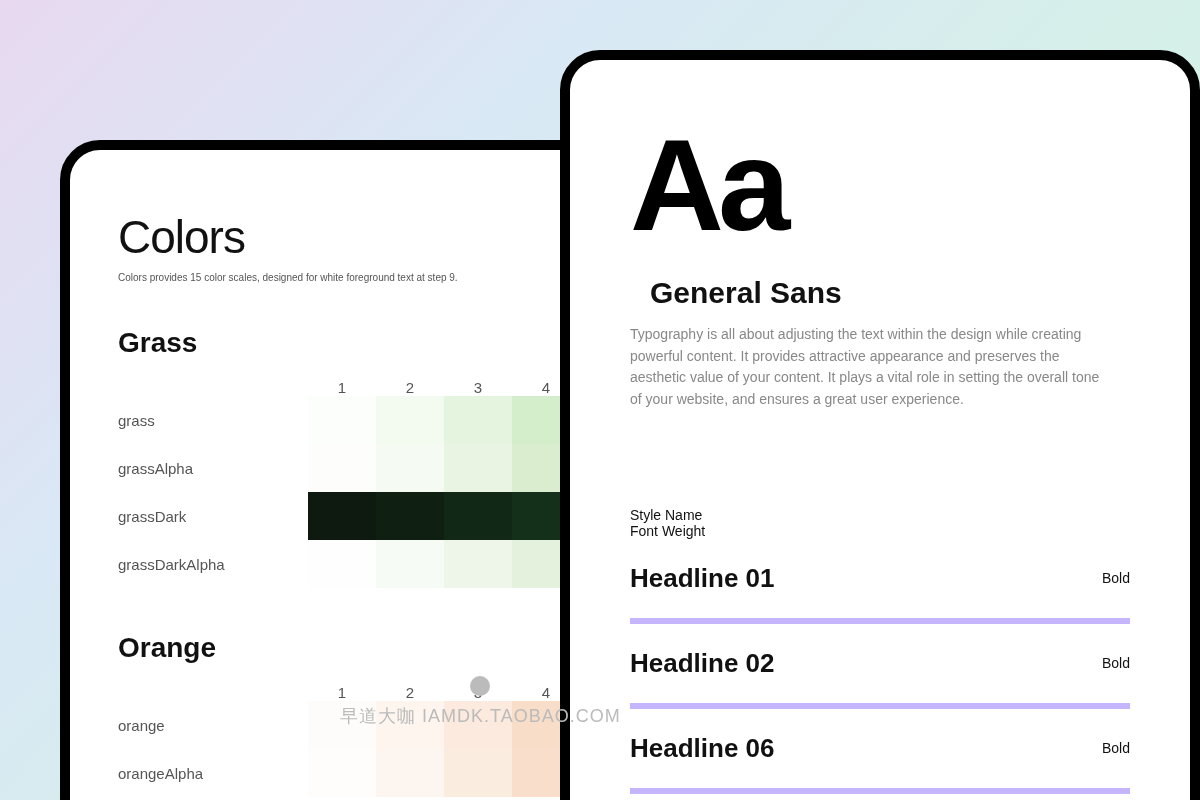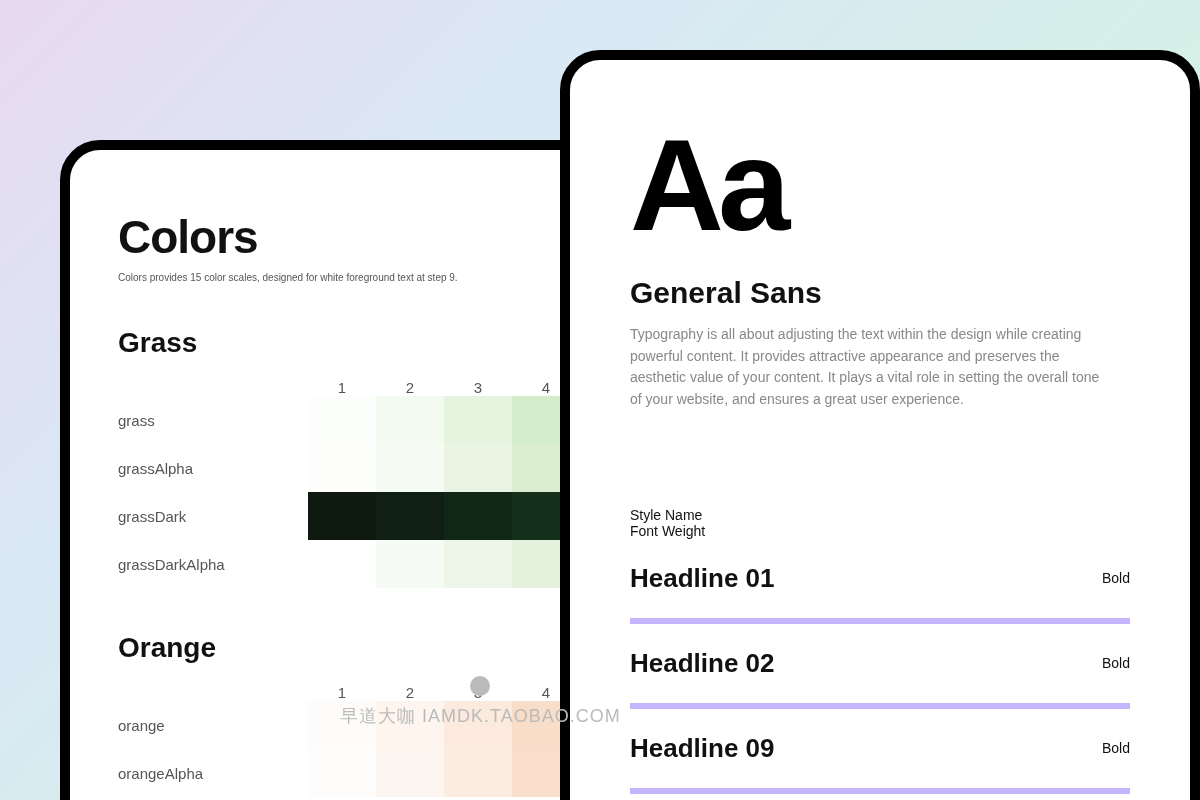--- a/index.html
+++ b/index.html
@@ -15,33 +15,33 @@
   border-radius: 40px 40px 0 0;
 }
 .panel-left {
   left: 60px; top: 140px; width: 560px; height: 800px;
   padding: 60px 40px 40px 48px;
 }
 .panel-right {
   left: 560px; top: 50px; width: 640px; height: 800px;
   padding: 60px 60px 40px 60px;
 }
-.colors-title { font-size: 46px; font-weight: 700; color: #111; letter-spacing: -1px; }
+.colors-title { font-size: 46px; font-weight: 400; color: #111; letter-spacing: -1px; }
 .colors-sub { font-size: 10px; color: #555; margin-top: 8px; }
 .section-title { font-size: 28px; font-weight: 800; color: #111; margin-top: 44px; }
 .scale-header { display: flex; margin-top: 20px; }
 .scale-label-col { width: 190px; flex-shrink: 0; }
 .scale-cols { display: flex; }
 .scale-col-num { width: 68px; text-align: center; font-size: 15px; color: #555; }
 .scale-row { display: flex; align-items: center; height: 48px; }
 .scale-name { width: 190px; flex-shrink: 0; font-size: 15px; color: #555; }
 .swatches { display: flex; }
 .swatch { width: 68px; height: 48px; }
 .aa { font-size: 130px; font-weight: 800; letter-spacing: -6px; line-height: 1; color: #000; }
-.font-name { font-size: 30px; font-weight: 700; margin-top: 26px; color: #111; }
+.font-name { font-size: 30px; font-weight: 700; margin-top: 26px; color: #111; margin-left: 20px; }
 .type-desc { font-size: 14px; color: #888; line-height: 1.55; margin-top: 14px; max-width: 480px; }
 .type-table-head { display: flex; justify-content: space-between; margin-top: 96px; font-size: 14px; color: #111; font-weight: 500; flex-direction: column; }
 .type-row { display: flex; justify-content: space-between; align-items: center; border-bottom: 6px solid #c4b5fd; padding: 24px 0; }
 .type-row .hname { font-size: 26px; font-weight: 800; color: #111; }
 .type-row .hweight { font-size: 14px; color: #111; }
 .watermark { position: absolute; left: 340px; top: 676px; font-size: 18px; color: #bbb; letter-spacing: 1px; font-weight: 500; z-index: 5; display: flex; align-items: center; gap: 8px; flex-direction: column; }
 .wm-icon { width: 20px; height: 20px; border-radius: 50%; background: #bbb; display: inline-block; }
 </style>
 </head>
 <body>
@@ -138,21 +138,21 @@
   <div id="type-rows">
       <div class="type-row">
         <div class="hname">Headline 01</div>
         <div class="hweight">Bold</div>
       </div>
       <div class="type-row">
         <div class="hname">Headline 02</div>
         <div class="hweight">Bold</div>
       </div>
       <div class="type-row">
-        <div class="hname">Headline 09</div>
+        <div class="hname">Headline 06</div>
         <div class="hweight">Bold</div>
       </div>
     </div>
 </div>
 
 <div class="watermark">
   <span class="wm-icon"></span>
   <span>早道大咖  IAMDK.TAOBAO.COM</span>
 </div>
 

